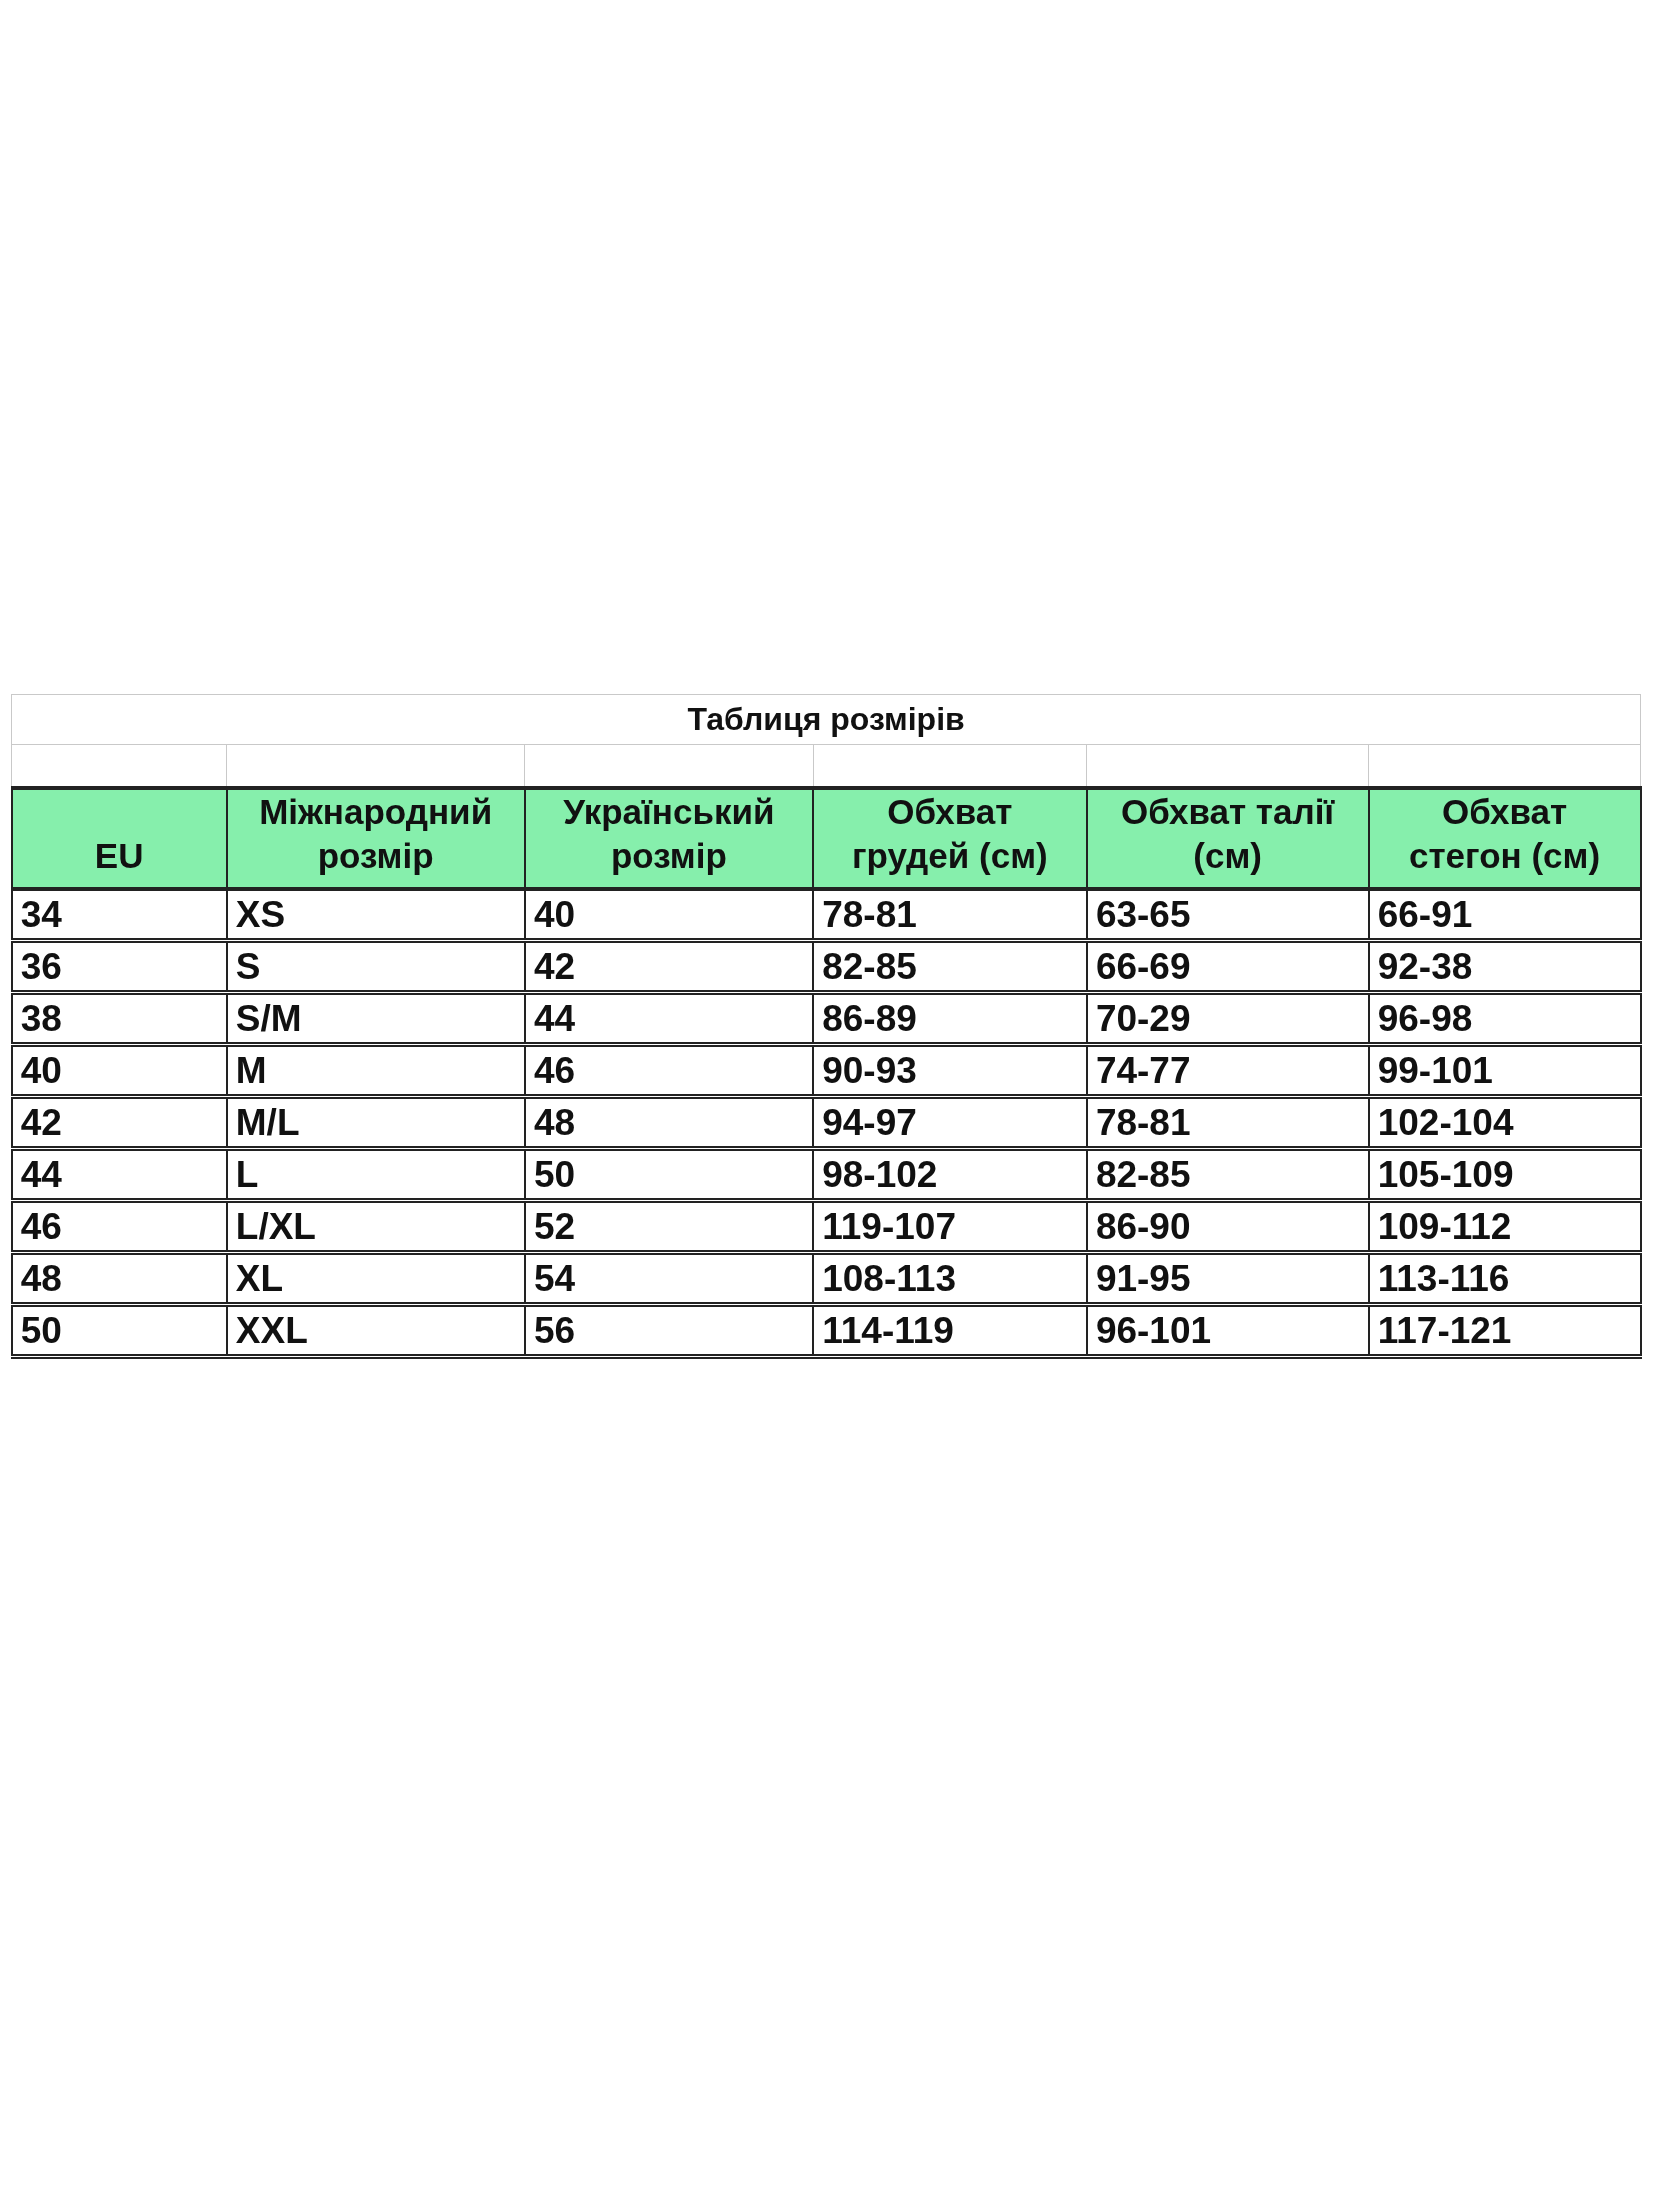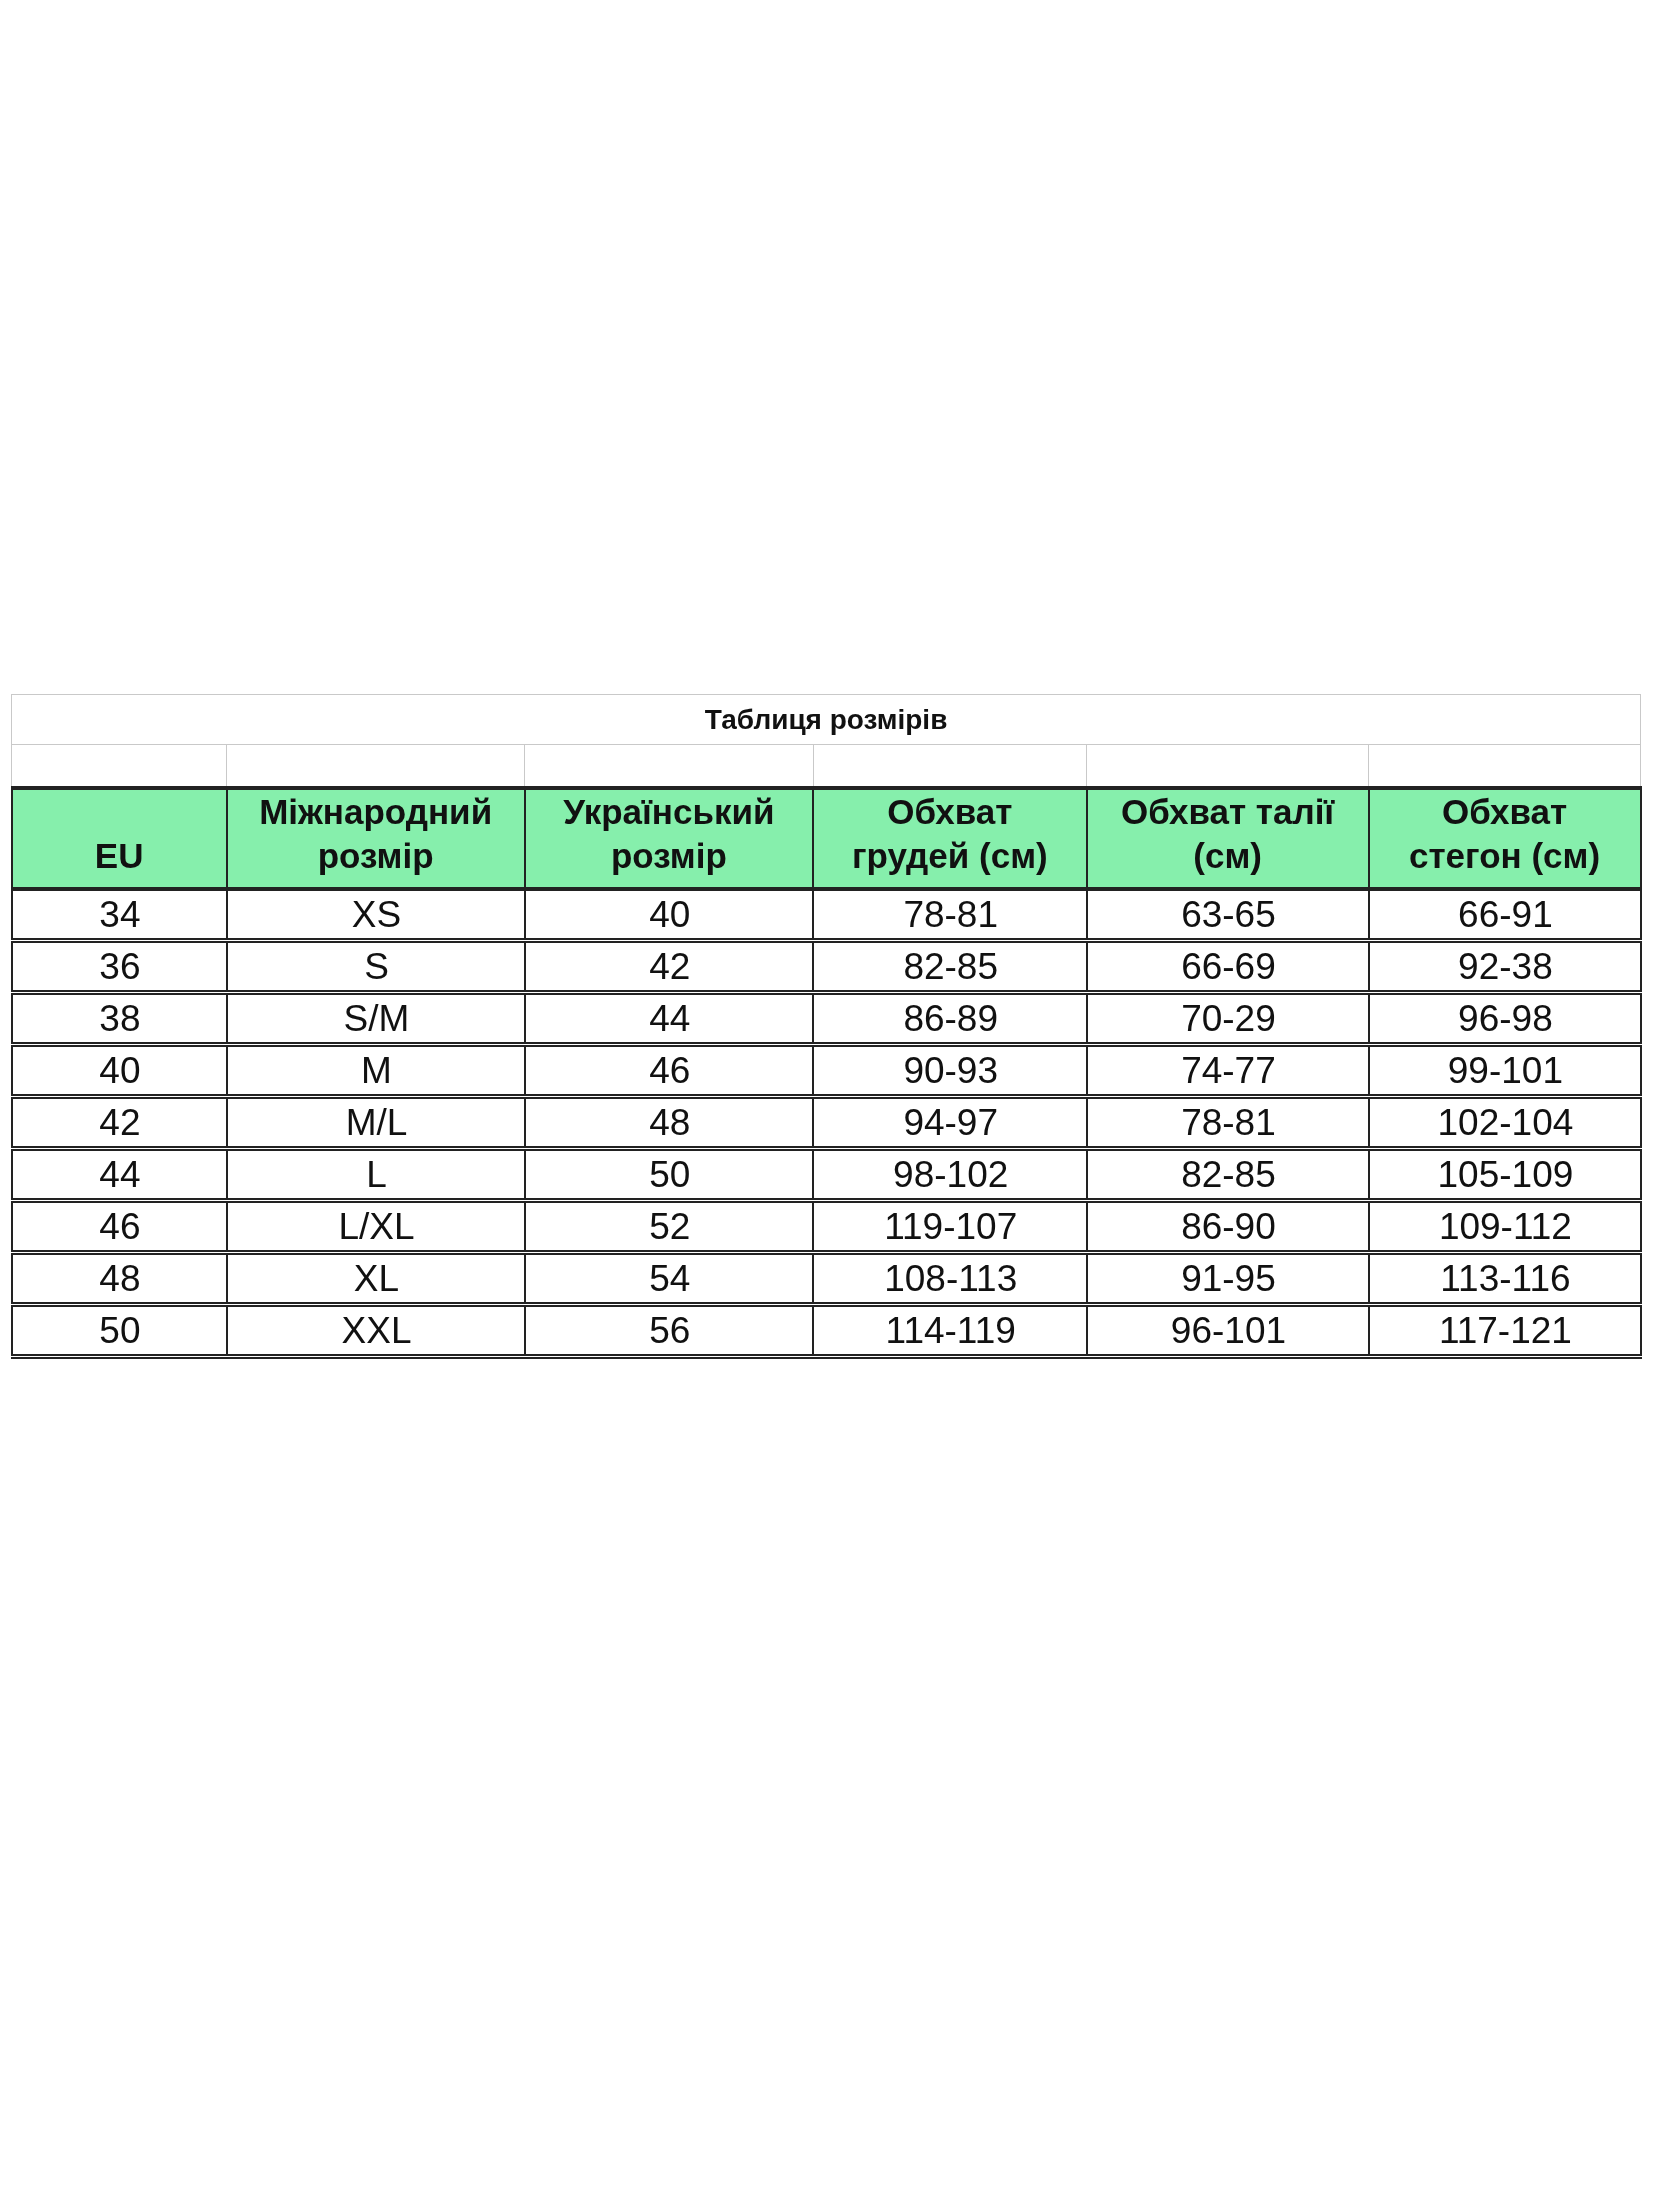--- a/index.html
+++ b/index.html
@@ -23,21 +23,21 @@
     width: 1631px;
     border-collapse: collapse;
     table-layout: fixed;
   }
   
   td.title-cell {
     border: 1.6px solid #c9c9c9;
     height: 49px;
     text-align: center;
     vertical-align: middle;
-    font-size: 28px;
+    font-size: 32px;
     font-weight: bold;
     background: #ffffff;
     padding: 0;
   }
   
   tr.empty-row td {
     border: 1.6px solid #c9c9c9;
     height: 41px;
     background: #ffffff;
     padding: 0;
@@ -58,24 +58,24 @@
     line-height: 1.25;
     white-space: pre-line;
   }
   
   td.data-cell {
     border-left: 2.5px solid #222222;
     border-right: 2.5px solid #222222;
     border-bottom: 5.7px double #222222;
     height: 47px;
     padding: 0 6.5px 0 8.2px;
-    text-align: center;
+    text-align: left;
     vertical-align: middle;
     font-size: 37px;
-    font-weight: normal;
+    font-weight: bold;
     background: #ffffff;
     overflow: hidden;
   }
 </style>
 </head>
 <body>
 
 <div class="page">
   <table class="size-table">
     <colgroup>

